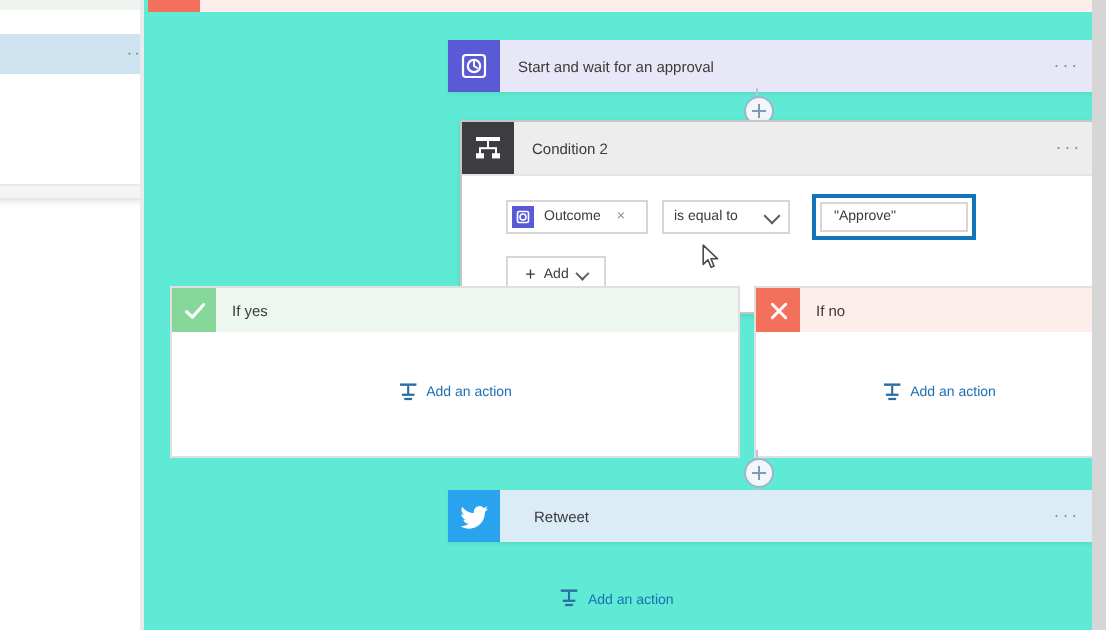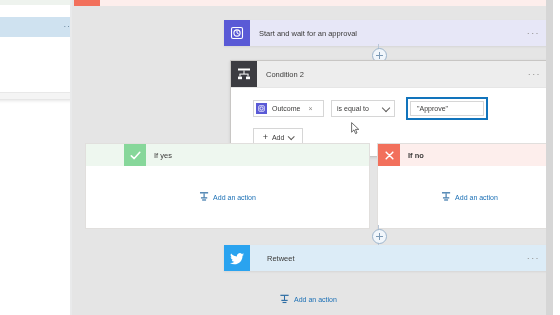--- a/index.html
+++ b/index.html
@@ -70,21 +70,21 @@
     background: #e9eaeb;
   }
 
   
   .canvas {
     position: absolute;
     left: 72px;
     top: 0;
     width: 481px;
     height: 315px;
-    background: #e5e5e5;
+    background: #5eead4;
     overflow: hidden;
   }
   .canvas-scrollbar {
     position: absolute;
     right: 0; top: 0;
     width: 7px; height: 315px;
     background: #d6d6d6;
   }
 
   
@@ -292,22 +292,22 @@
   }
   #branch-yes { left: 13px; }
   #branch-no  { left: 305px; width: 183px; }
 
   .branch-header {
     position: relative;
     display: flex;
     align-items: center;
     height: 22px;
   }
-  #branch-yes .branch-header { background: #eef7ef; padding-left: 38px; }
-  #branch-no  .branch-header { background: #fdeeec; font-weight: bold; }
+  #branch-yes .branch-header { background: #eef7ef; }
+  #branch-no  .branch-header { background: #fdeeec; }
   .branch-badge {
     width: 22px; height: 22px;
     flex: 0 0 22px;
     display: flex; align-items: center; justify-content: center;
   }
   #branch-yes .branch-badge { background: #87d79a; }
   #branch-no  .branch-badge { background: #f2705c; }
   .branch-label {
     margin-left: 8px;
     font-size: 7.5px;

